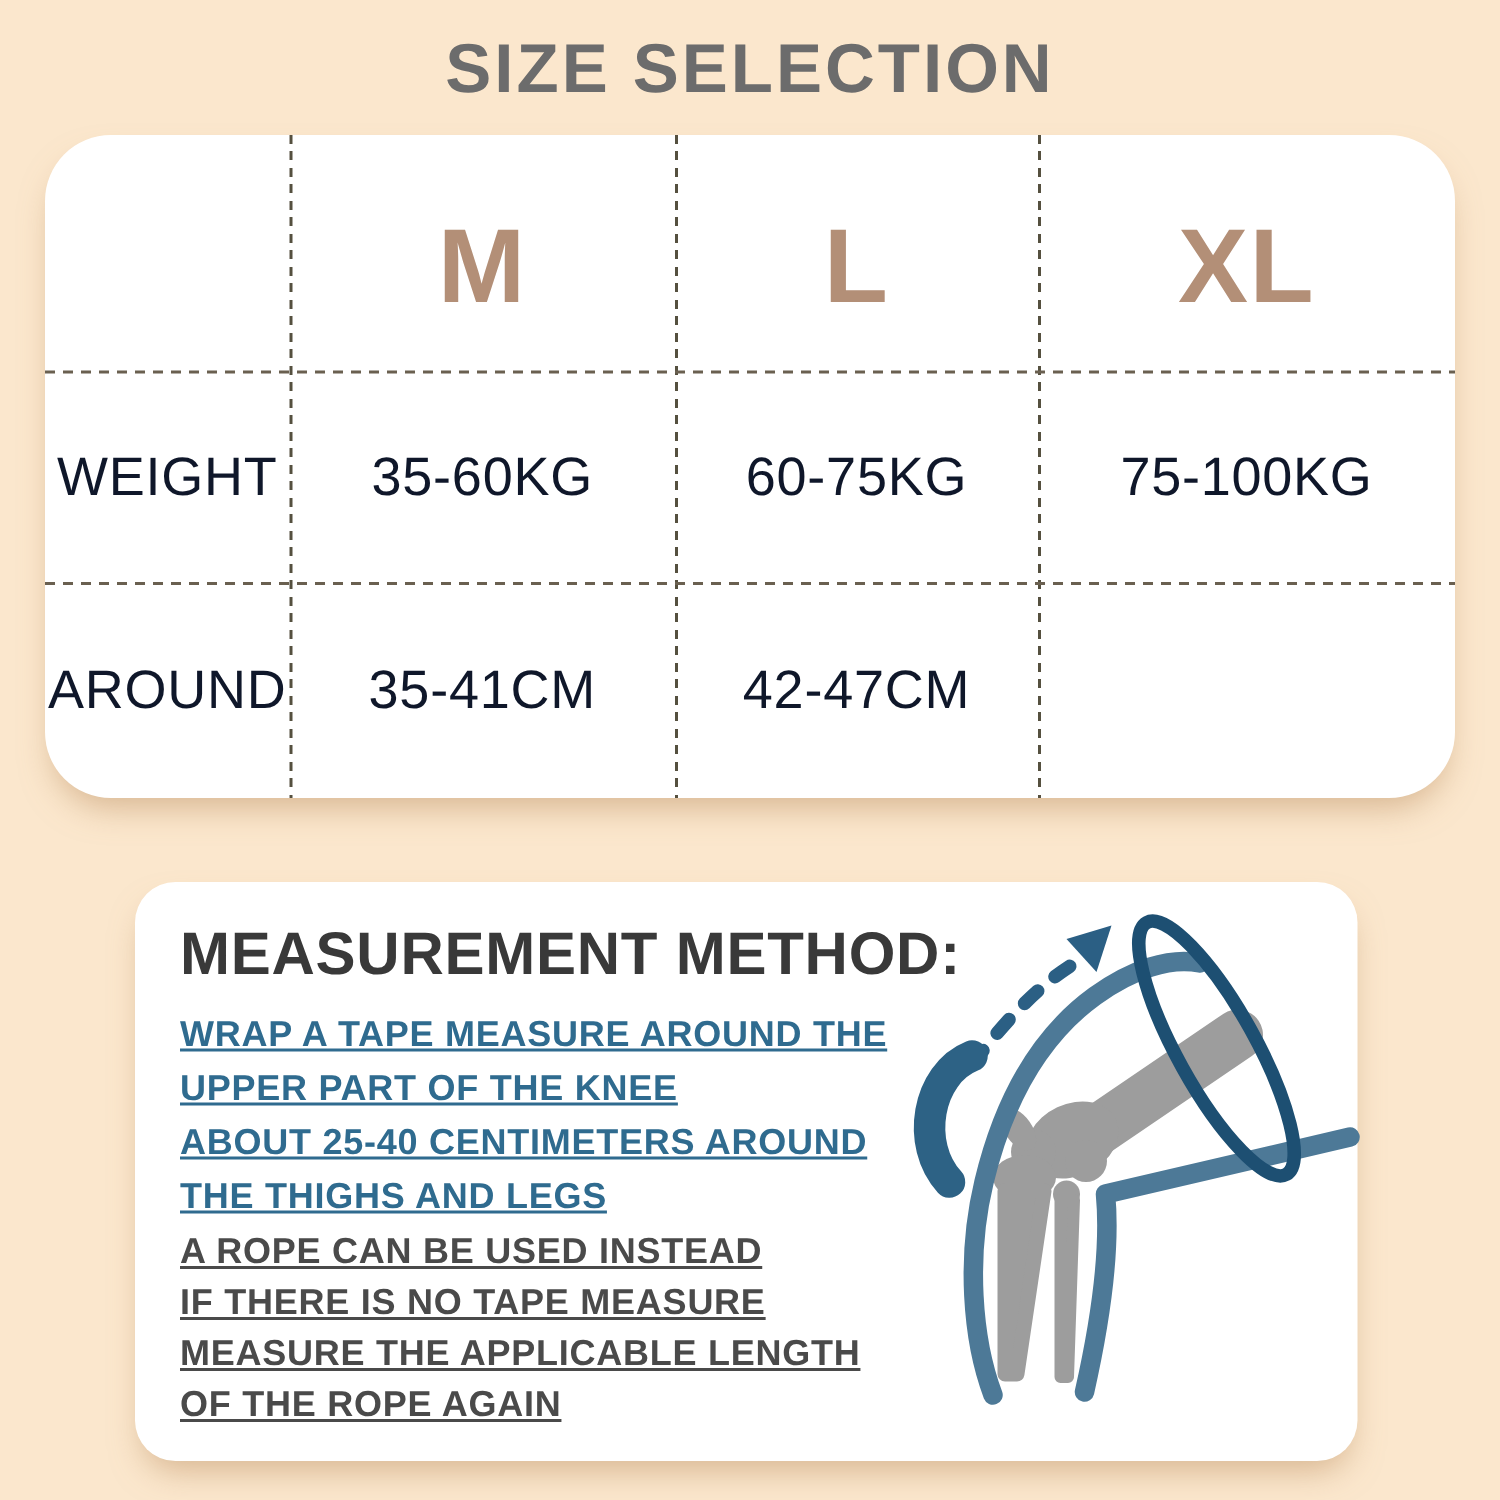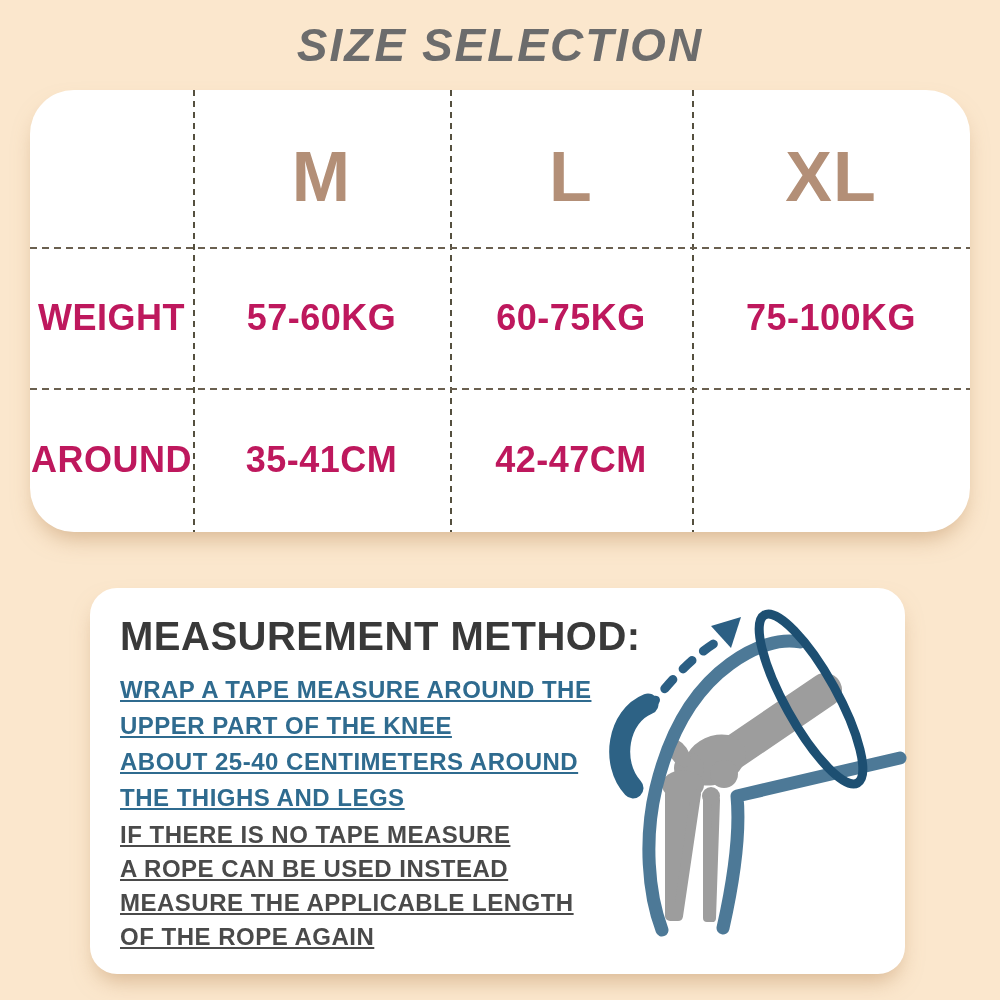--- a/index.html
+++ b/index.html
@@ -11,42 +11,41 @@
     overflow:hidden;
   }
   .canvas { position:absolute; inset:0; }
 
   
   .page-title {
     position:absolute; top:18px; left:0; width:1000px;
     text-align:center;
     font-size:46px; font-weight:800; letter-spacing:2px;
     color:#6c6c6c;
-    font-style:italic;
   }
 
   
   .size-panel {
     position:absolute; left:30px; top:90px; width:940px; height:442px;
     background:#ffffff; border-radius:44px;
     box-shadow:0 12px 22px -6px rgba(185,140,95,0.55);
   }
   .size-grid {
     position:absolute; inset:0;
     display:grid;
     grid-template-columns:163px 257px 242px 278px;
     grid-template-rows:157px 141px 144px;
   }
   .cell { display:flex; align-items:center; justify-content:center; }
   .size-letter {
     font-size:70px; font-weight:800; color:#b38f77;
     padding-top:16px; letter-spacing:1px;
   }
   .row-label, .cell-value {
-    font-size:36px; font-weight:700; color:#be185d; letter-spacing:0.5px;
+    font-size:36px; font-weight:400; color:#0f172a; letter-spacing:0.5px;
   }
   
   .vline {
     position:absolute; top:0; bottom:0; width:2px;
     background:repeating-linear-gradient(to bottom,#55503f 0 6px,transparent 6px 11px);
   }
   .hline {
     position:absolute; left:0; right:0; height:2px;
     background:repeating-linear-gradient(to right,#6a6050 0 7px,transparent 7px 12px);
   }
@@ -84,21 +83,21 @@
   <div class="page-title">SIZE SELECTION</div>
 
   <div class="size-panel">
     <div class="size-grid">
       <div class="cell"></div>
       <div class="cell size-letter">M</div>
       <div class="cell size-letter">L</div>
       <div class="cell size-letter">XL</div>
 
       <div class="cell row-label">WEIGHT</div>
-      <div class="cell cell-value">57-60KG</div>
+      <div class="cell cell-value">35-60KG</div>
       <div class="cell cell-value">60-75KG</div>
       <div class="cell cell-value">75-100KG</div>
 
       <div class="cell row-label">AROUND</div>
       <div class="cell cell-value">35-41CM</div>
       <div class="cell cell-value">42-47CM</div>
     </div>
     <div class="vline v1"></div>
     <div class="vline v2"></div>
     <div class="vline v3"></div>
@@ -110,22 +109,22 @@
     <div class="measure-heading">MEASUREMENT METHOD:</div>
 
     <div class="instructions blue">
       <div class="line">WRAP A TAPE MEASURE AROUND THE</div>
       <div class="line">UPPER PART OF THE KNEE</div>
       <div class="line">ABOUT 25-40 CENTIMETERS AROUND</div>
       <div class="line">THE THIGHS AND LEGS</div>
     </div>
 
     <div class="instructions gray">
+      <div class="line">A ROPE CAN BE USED INSTEAD</div>
       <div class="line">IF THERE IS NO TAPE MEASURE</div>
-      <div class="line">A ROPE CAN BE USED INSTEAD</div>
       <div class="line">MEASURE THE APPLICABLE LENGTH</div>
       <div class="line">OF THE ROPE AGAIN</div>
     </div>
 
     <svg class="knee-illustration" viewBox="0 0 320 372" xmlns="http://www.w3.org/2000/svg">
 
       <g>
         <line x1="135" y1="160" x2="235" y2="92" stroke="#9d9d9d" stroke-width="34" stroke-linecap="round"></line>
         <g fill="#9d9d9d">
           <ellipse cx="125" cy="162" rx="32" ry="24" transform="rotate(-25 125 162)"></ellipse>

